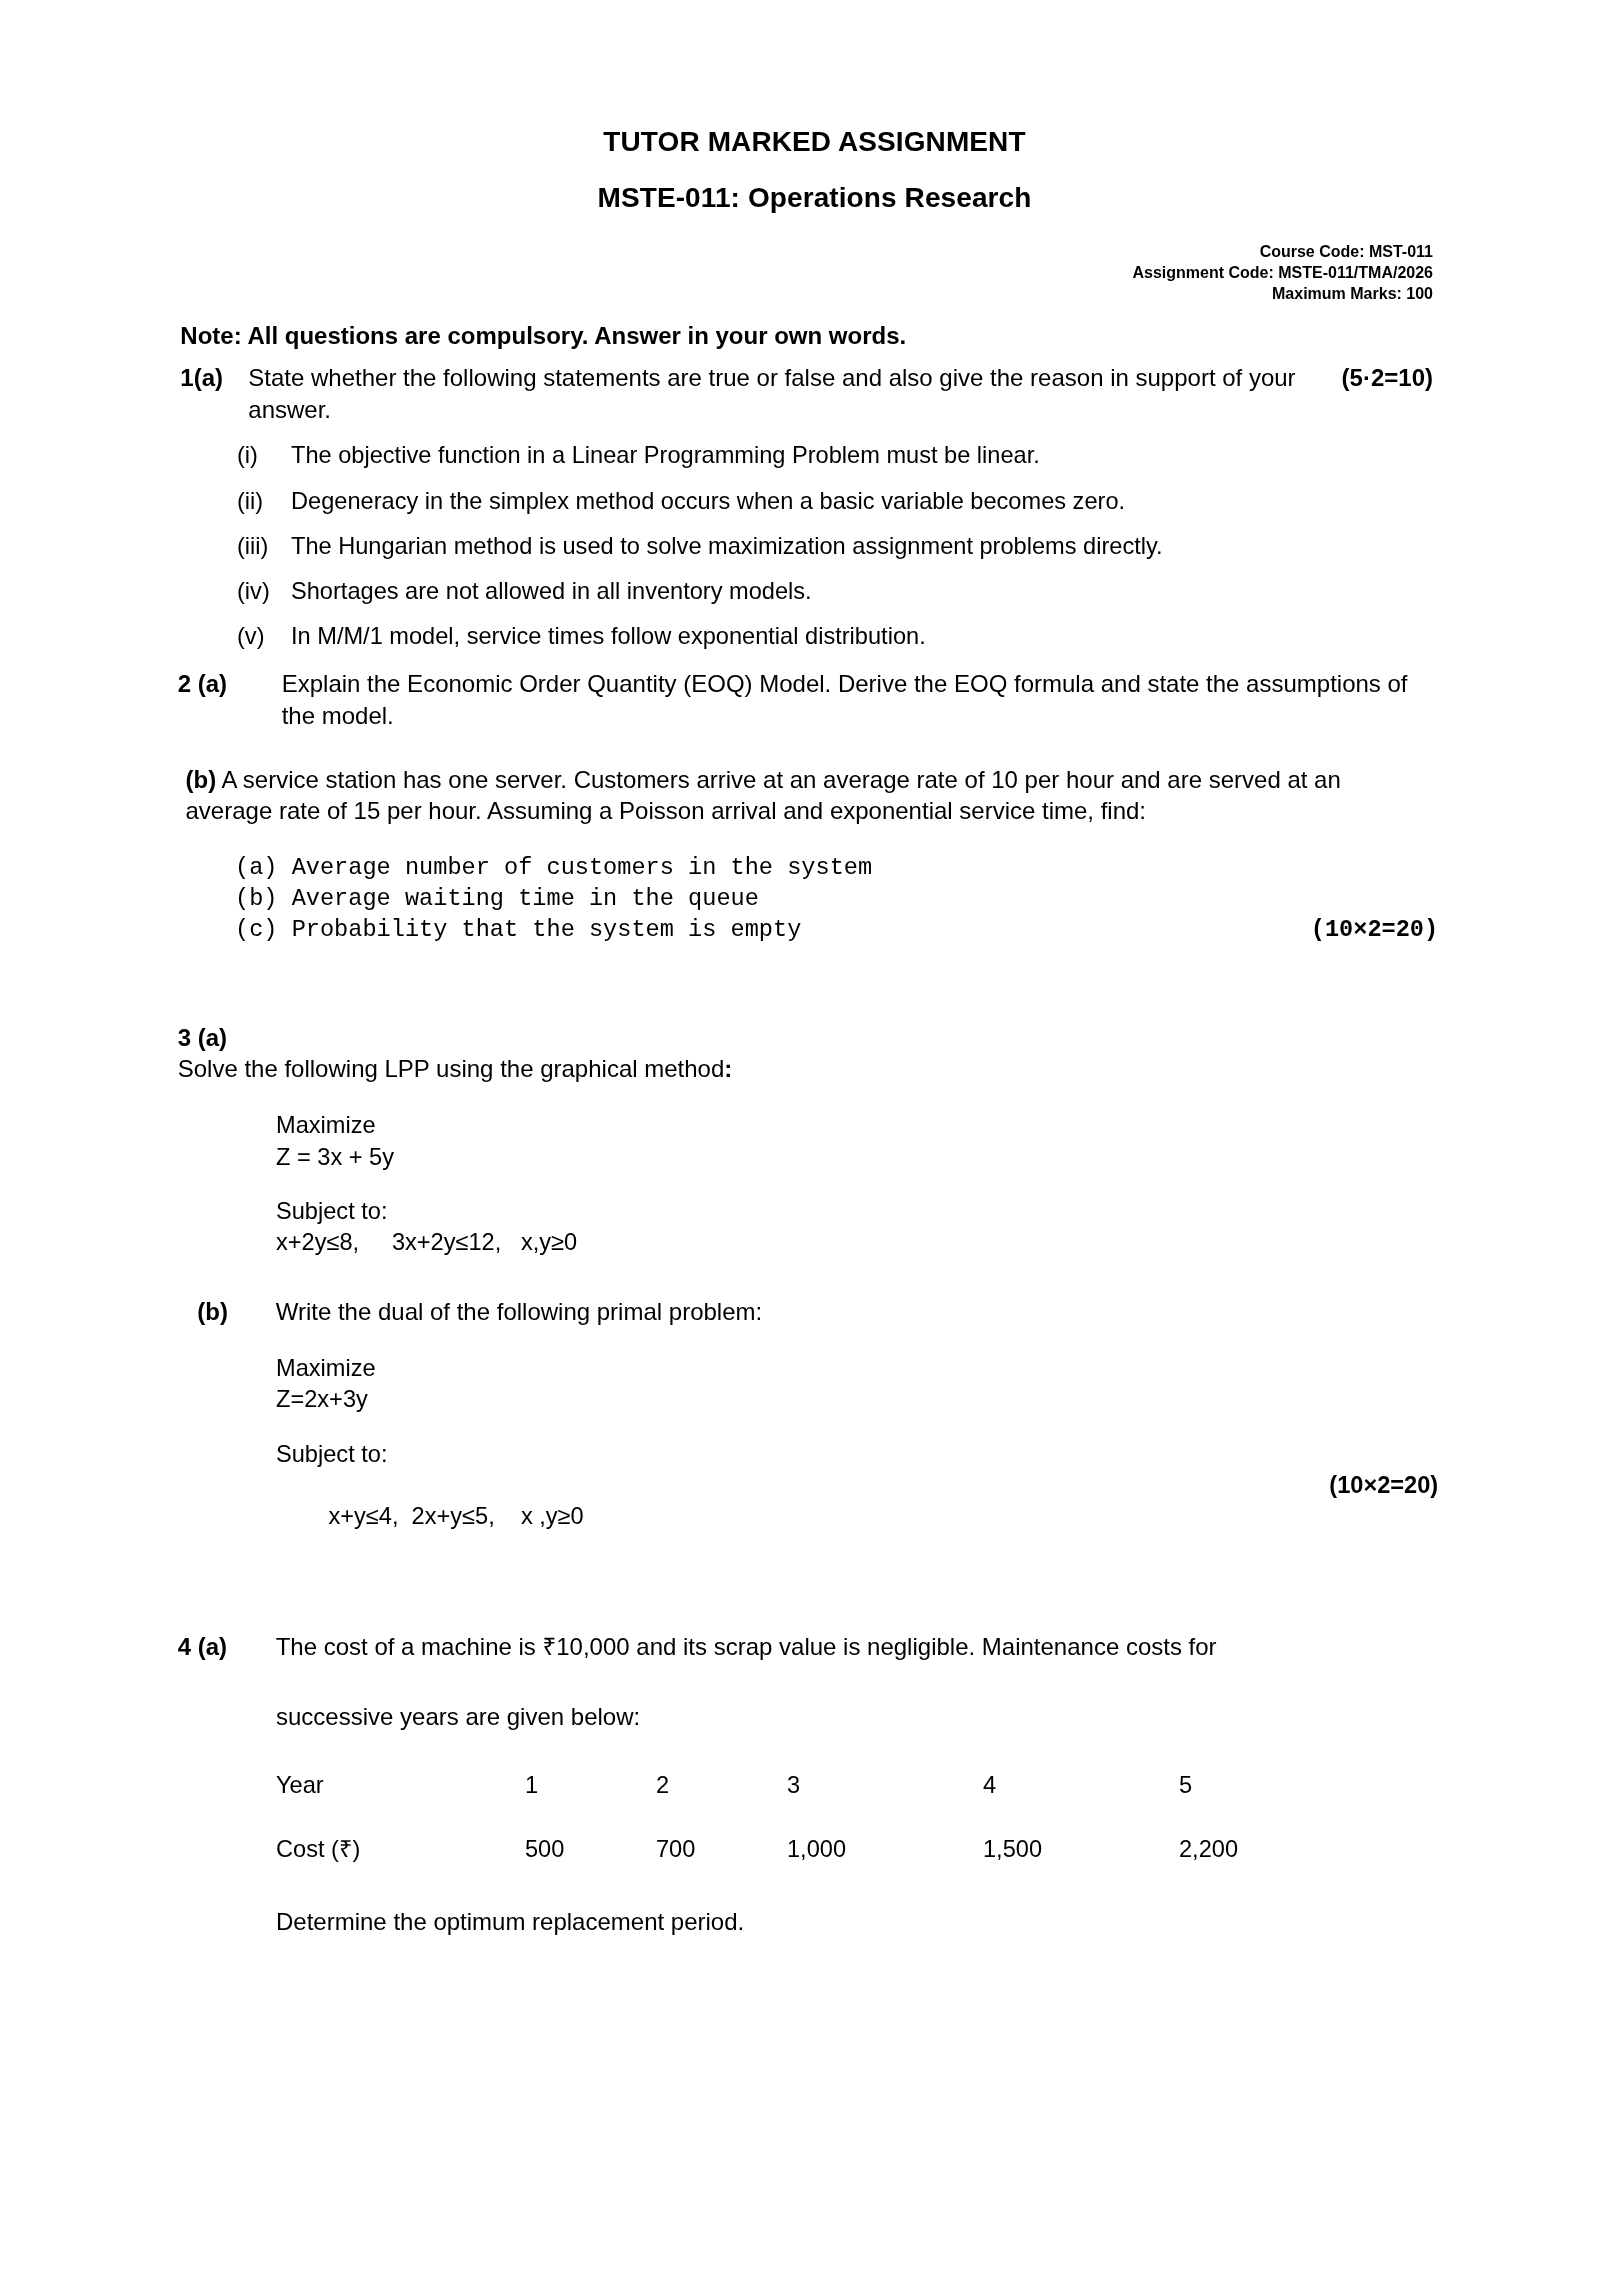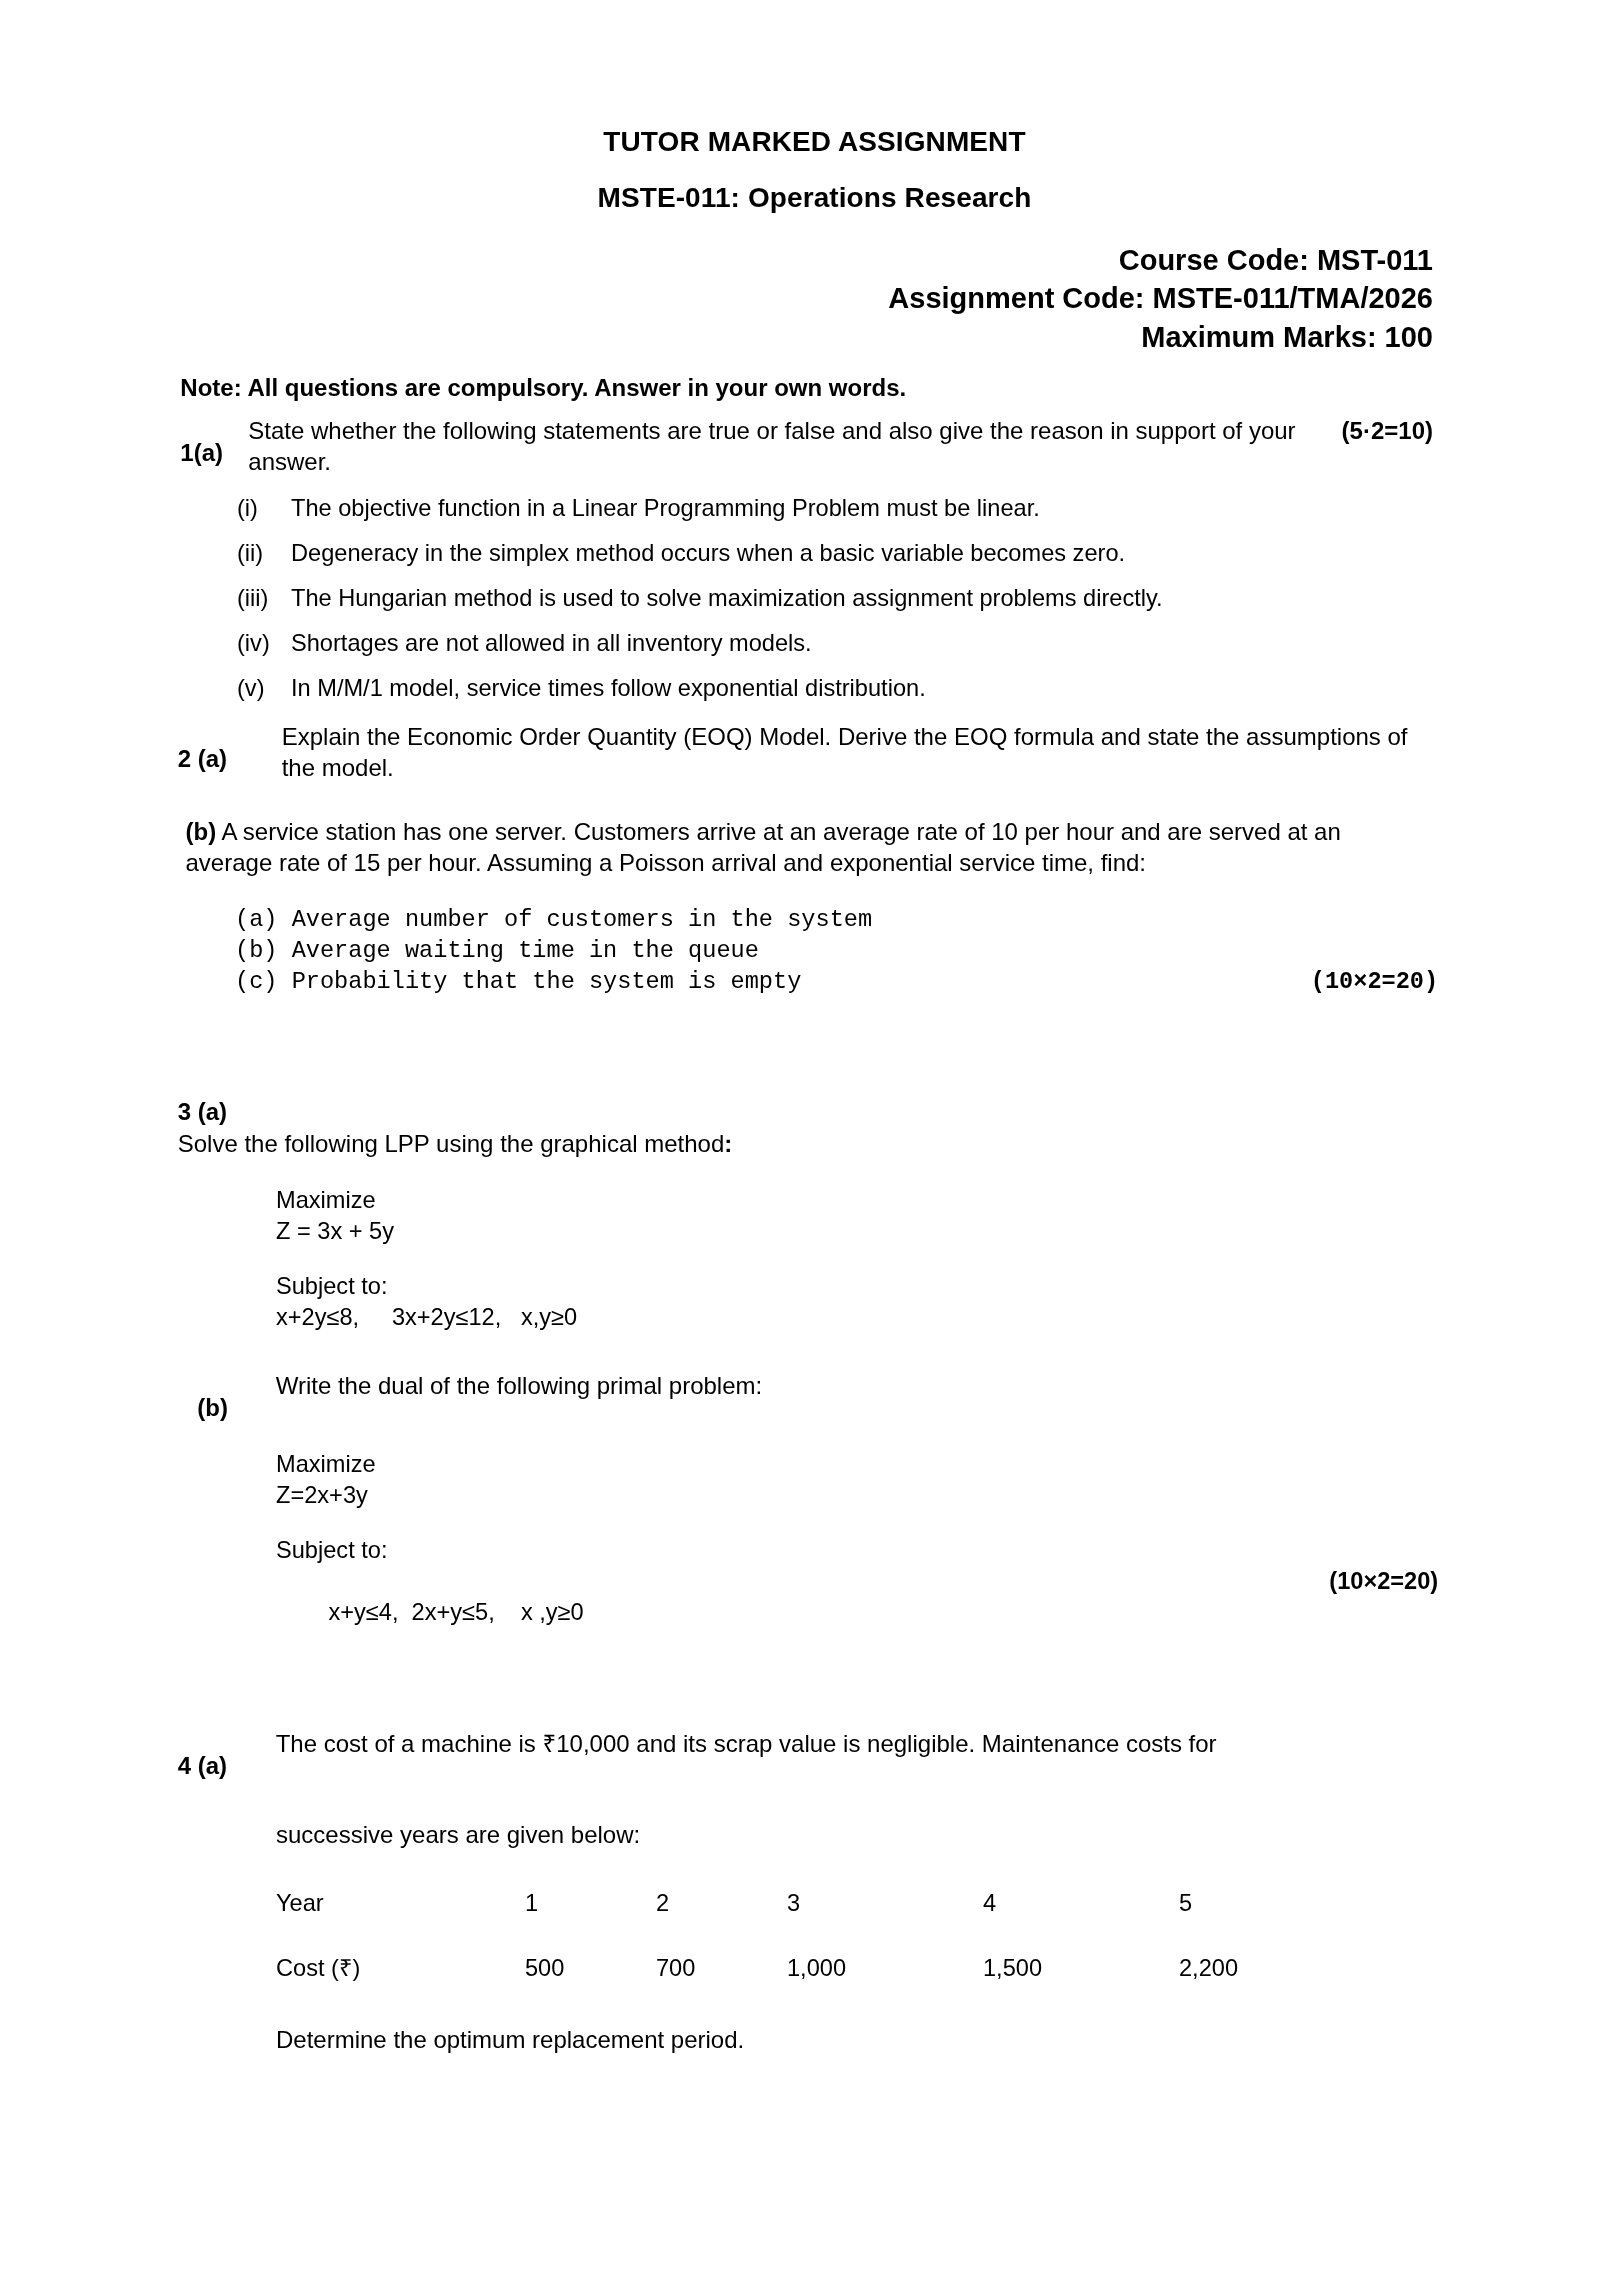--- a/index.html
+++ b/index.html
@@ -41,42 +41,41 @@
     margin: 0 0 27.5px 0;
   }
   .title-sub {
     font-size: 28px;
     line-height: 1.0;
     margin: 0 0 29px 0;
   }
   .meta-line {
     text-align: right;
     font-weight: bold;
-    font-size: 29px;
+    font-size: 16px;
     line-height: 1.34;
   }
   .note-line {
     font-weight: bold;
     font-size: 24px;
     margin: 17px 0 0 -15.7px;
     line-height: 1.2;
   }
 
   
   .qrow {
     display: flex;
     align-items: flex-start;
   }
   .qmark {
     font-weight: bold;
     font-size: 24px;
     line-height: 1.30;
     flex: 0 0 auto;
     white-space: pre;
-    margin-top: 22px;
   }
   .qbody {
     font-size: 24px;
     line-height: 1.30;
     flex: 1 1 auto;
   }
   .marks {
     font-weight: bold;
     float: right;
   }

